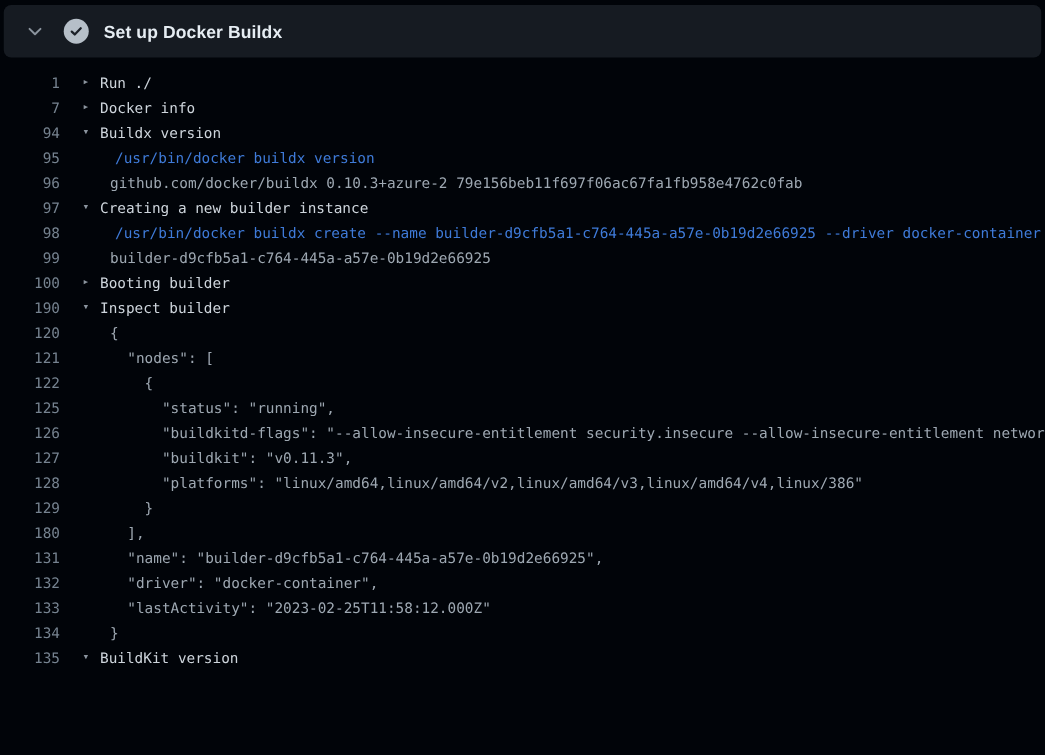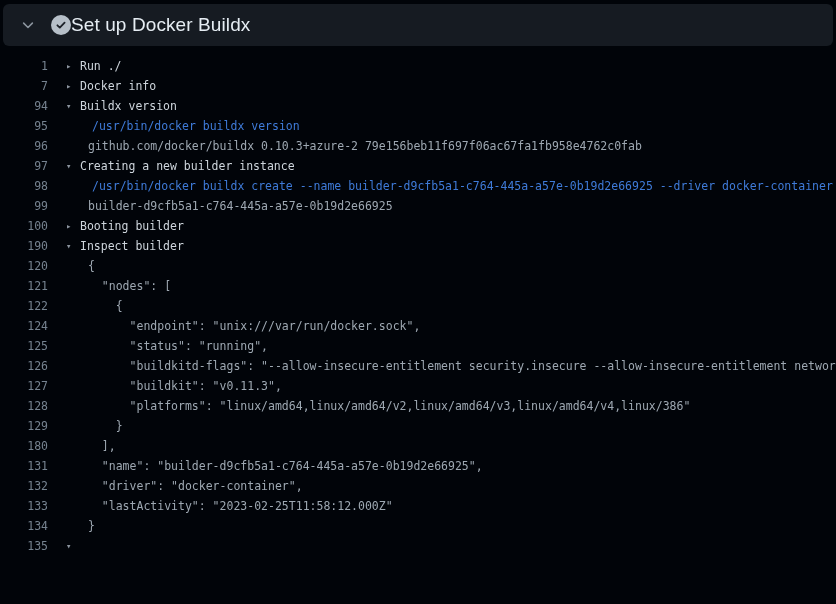--- a/index.html
+++ b/index.html
@@ -31,23 +31,24 @@
     cursor:pointer;
   }
   .chevron{width:14px;height:14px;flex:none;display:flex;align-items:center;justify-content:center;}
   .check-badge{
     width:20px;height:20px;border-radius:50%;
     background:var(--check-circle);
     margin-left:16px;flex:none;
     display:flex;align-items:center;justify-content:center;
   }
   .step-title{
+    margin-left:12px;
     color:var(--header-title);
-    font-size:19px;
-    font-weight:400;
+    font-size:14px;
+    font-weight:700;
     letter-spacing:.1px;
   }
   .log{
     padding-top:10px;
     font-family:"DejaVu Sans Mono","Liberation Mono",monospace;
     font-size:11.5px;
     line-height:20px;
   }
   .row{display:flex;height:20px;white-space:pre;align-items:center;}
   .num{
@@ -89,25 +90,24 @@
     <div class="row cmd"><span class="num">95</span><span class="txt">/usr/bin/docker buildx version</span></div>
     <div class="row out"><span class="num">96</span><span class="txt">github.com/docker/buildx 0.10.3+azure-2 79e156beb11f697f06ac67fa1fb958e4762c0fab</span></div>
     <div class="row group"><span class="num">97</span><span class="tri">▾</span><span class="txt">Creating a new builder instance</span></div>
     <div class="row cmd"><span class="num">98</span><span class="txt">/usr/bin/docker buildx create --name builder-d9cfb5a1-c764-445a-a57e-0b19d2e66925 --driver docker-container</span></div>
     <div class="row out"><span class="num">99</span><span class="txt">builder-d9cfb5a1-c764-445a-a57e-0b19d2e66925</span></div>
     <div class="row group"><span class="num">100</span><span class="tri">▸</span><span class="txt">Booting builder</span></div>
     <div class="row group"><span class="num">190</span><span class="tri">▾</span><span class="txt">Inspect builder</span></div>
     <div class="row out"><span class="num">120</span><span class="txt">{</span></div>
     <div class="row out"><span class="num">121</span><span class="txt">  "nodes": [</span></div>
     <div class="row out"><span class="num">122</span><span class="txt">    {</span></div>
-    <div class="row out"><span class="num">124</span><span class="txt">      "endpoint": "unix:///var/run/docker.sock",</span></div>
     <div class="row out"><span class="num">125</span><span class="txt">      "status": "running",</span></div>
     <div class="row out"><span class="num">126</span><span class="txt">      "buildkitd-flags": "--allow-insecure-entitlement security.insecure --allow-insecure-entitlement network.host",</span></div>
     <div class="row out"><span class="num">127</span><span class="txt">      "buildkit": "v0.11.3",</span></div>
     <div class="row out"><span class="num">128</span><span class="txt">      "platforms": "linux/amd64,linux/amd64/v2,linux/amd64/v3,linux/amd64/v4,linux/386"</span></div>
     <div class="row out"><span class="num">129</span><span class="txt">    }</span></div>
     <div class="row out"><span class="num">180</span><span class="txt">  ],</span></div>
     <div class="row out"><span class="num">131</span><span class="txt">  "name": "builder-d9cfb5a1-c764-445a-a57e-0b19d2e66925",</span></div>
     <div class="row out"><span class="num">132</span><span class="txt">  "driver": "docker-container",</span></div>
     <div class="row out"><span class="num">133</span><span class="txt">  "lastActivity": "2023-02-25T11:58:12.000Z"</span></div>
     <div class="row out"><span class="num">134</span><span class="txt">}</span></div>
-    <div class="row group"><span class="num">135</span><span class="tri">▾</span></div>
+    <div class="row group"><span class="num">135</span><span class="tri">▾</span><span class="txt">BuildKit version</span></div>
   </div>
 
 </body></html>

